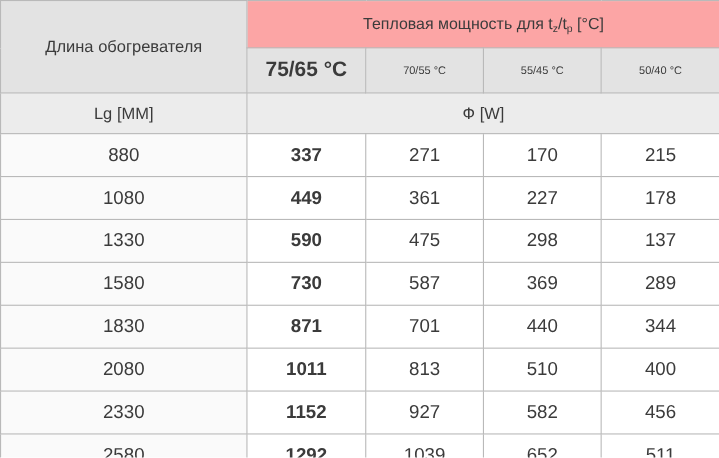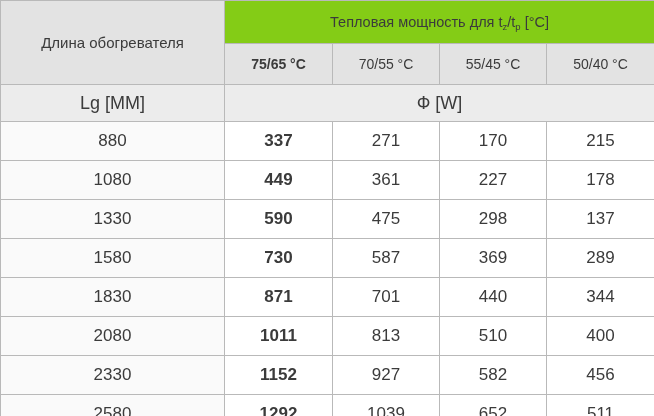--- a/index.html
+++ b/index.html
@@ -35,37 +35,37 @@
   col.c4 { width: 108px; }
 
   
   .hdr-main {
     background: #e3e3e3;
     font-size: 15px;
     font-weight: bold;
     height: 42px;
   }
   .hdr-group {
-    background: #84cc16;
+    background: #fca5a5;
     font-size: 14.5px;
     font-weight: bold;
     height: 42px;
   }
   .hdr-sub {
     background: #e3e3e3;
-    font-size: 14px;
+    font-size: 10px;
     height: 40px;
   }
   .hdr-sub.bold {
     font-weight: bold;
-    font-size: 14px;
+    font-size: 19px;
   }
   .unit-row td {
     background: #ececec;
-    font-size: 18px;
+    font-size: 15px;
     height: 36px;
   }
   .data-row td {
     height: 38px;
     font-size: 17px;
     background: #ffffff;
   }
   .data-row td.len {
     background: #fafafa;
   }

